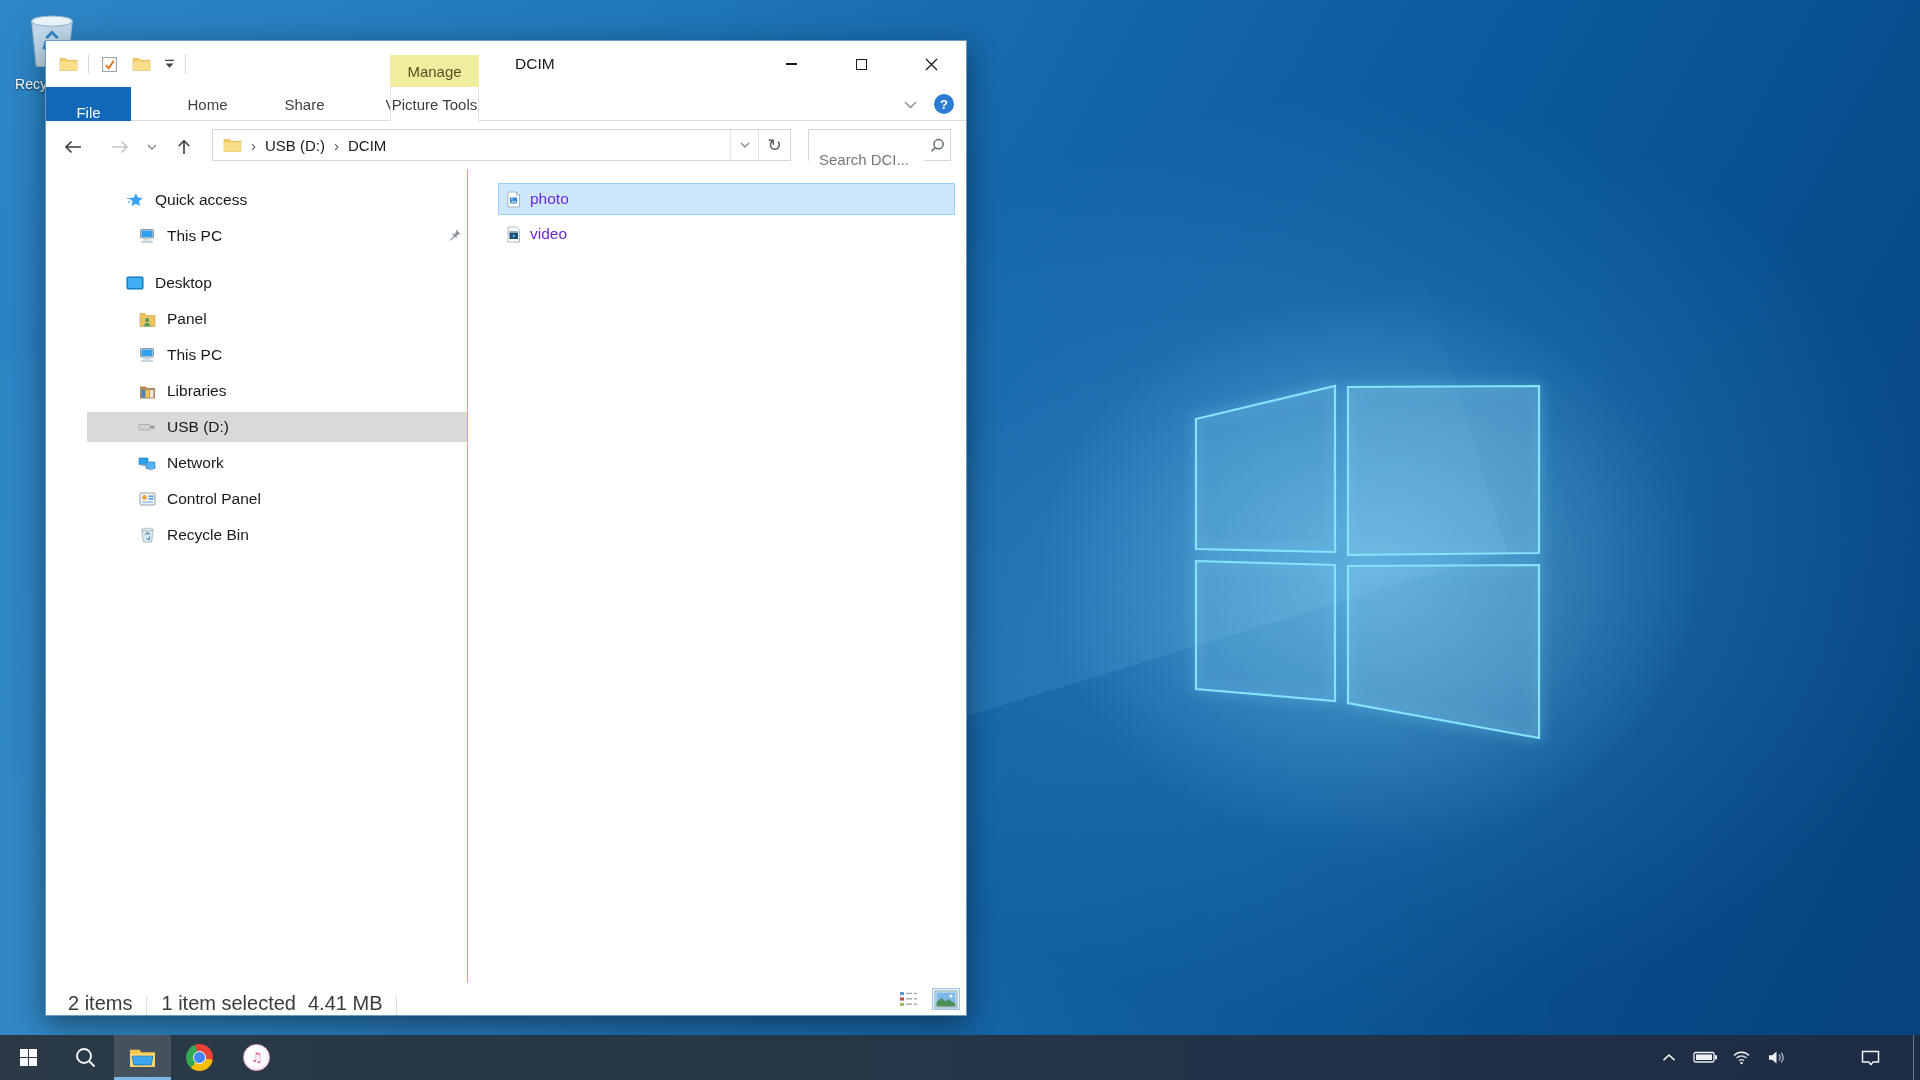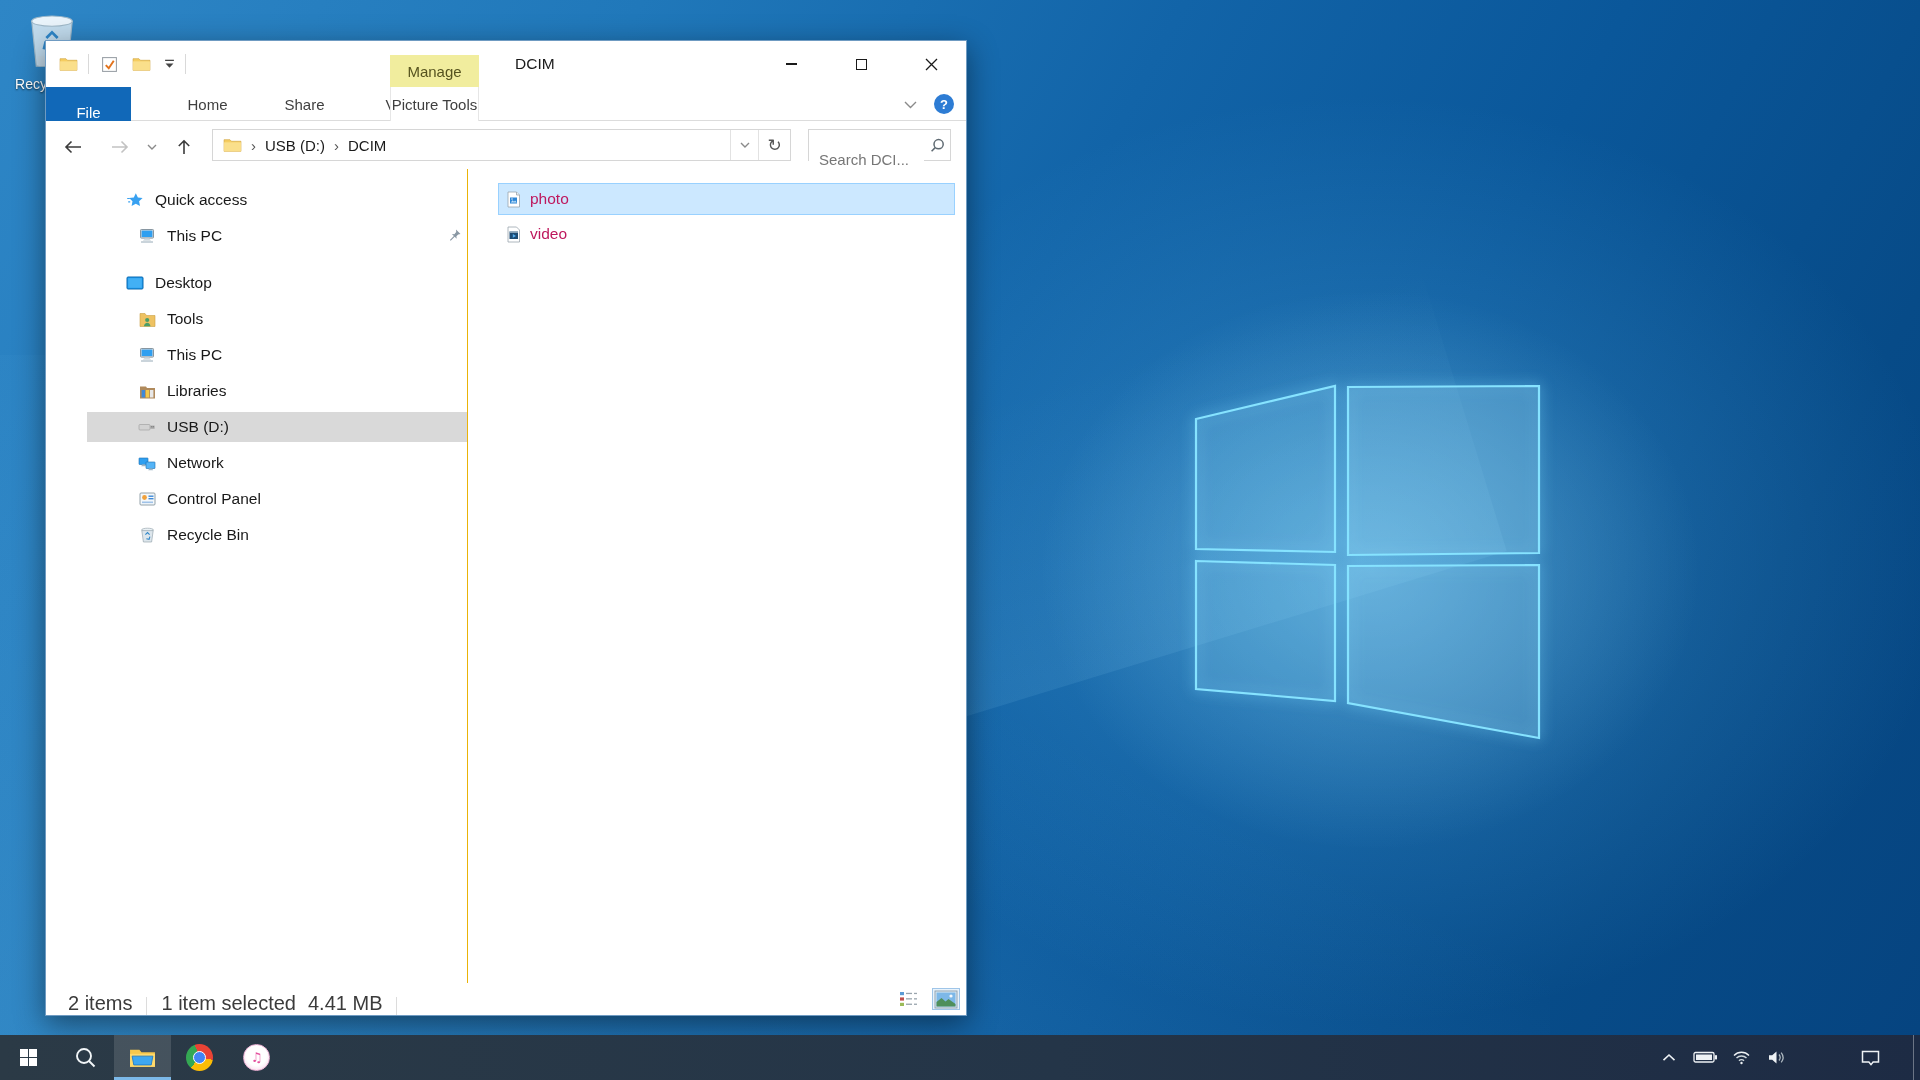--- a/index.html
+++ b/index.html
@@ -83,21 +83,21 @@
   .nav-item { height:30px; margin-bottom:6px; display:flex; align-items:center; gap:10px; position:relative;
     font-size:15.5px; color:#191919; }
   .nav-item.lvl0 { padding-left:38px; } .nav-item.lvl1 { padding-left:50px; }
   .nav-item.gap-before { margin-top:17px; }
   .nav-item.selected { background:#d9d9d9; }
   .nicon { width:20px; display:flex; justify-content:center; }
   .pin { position:absolute; right:5px; top:7px; }
 
   .files { position:absolute; left:452px; top:14px; width:457px; }
   .file-row { height:32px; display:flex; align-items:center; gap:8px; padding-left:6px; margin-bottom:3px;
-    font-size:15.5px; color:#be185d; border:1px solid transparent; }
+    font-size:15.5px; color:#6d28d9; border:1px solid transparent; }
   .file-row.selected { background:#cce8ff; border:1px solid #99d1ff; }
 
   
   .statusbar { position:absolute; left:0; bottom:0; width:100%; height:32px; background:#fff;
     display:flex; align-items:flex-end; font-size:20px; color:#3b3b3b; }
   .statusbar .sep { width:1px; height:18px; background:#dcdcdc; margin:0 14px; }
   .statusbar .first { margin-left:22px; }
   .size-val { margin-left:12px; }
   .view-toggles { position:absolute; right:6px; top:5px; display:flex; gap:10px; align-items:center; }
   .vt { width:28px; height:22px; display:flex; align-items:center; justify-content:center; border:1px solid transparent; }
@@ -327,21 +327,21 @@
         <span class="nlabel">Desktop</span>
       </div>
       <div class="nav-item lvl1">
         <span class="nicon">
           <svg width="17" height="15" viewBox="0 0 17 15">
               <path d="M1 1.5h5l1.5 2H16v11H1z" fill="#eec262" stroke="#caa045" stroke-width=".6"></path>
               <circle cx="8.2" cy="8" r="2.1" fill="#4b9e68"></circle>
               <path d="M4.9 14.3c.3-2.4 1.7-3.6 3.3-3.6s3 1.2 3.3 3.6z" fill="#4b9e68"></path>
             </svg>
         </span>
-        <span class="nlabel">Tools</span>
+        <span class="nlabel">Panel</span>
       </div>
       <div class="nav-item lvl1">
         <span class="nicon">
           <svg width="18" height="16" viewBox="0 0 18 16">
               <rect x="2.5" y="1.5" width="13" height="8.6" rx=".8" fill="#cfd8de" stroke="#8796a1"></rect>
               <rect x="3.6" y="2.6" width="10.8" height="6.4" fill="#2f9ff0"></rect>
               <path d="M7 10.5l-2.2 2.2h8.4L11 10.5z" fill="#cfd8de"></path>
               <rect x="3" y="13.2" width="12" height="1.6" rx=".4" fill="#b9c6cf"></rect>
             </svg>
         </span>

